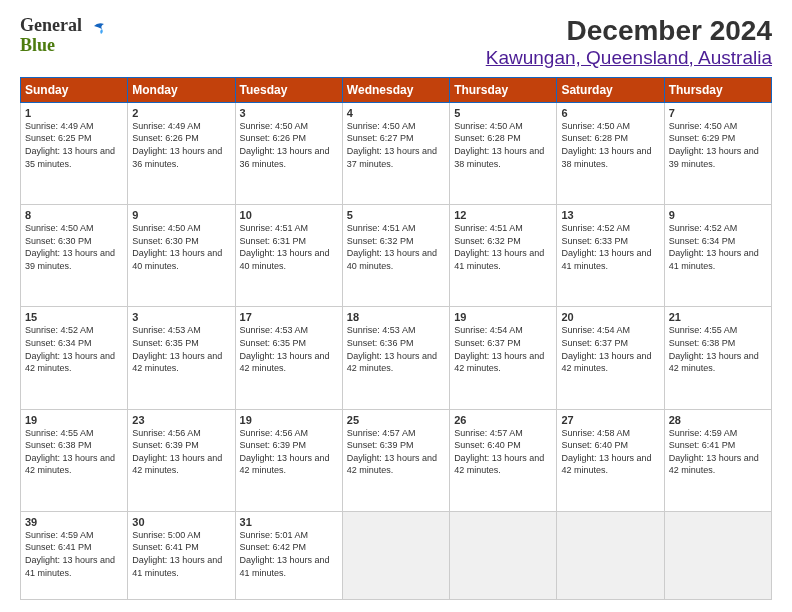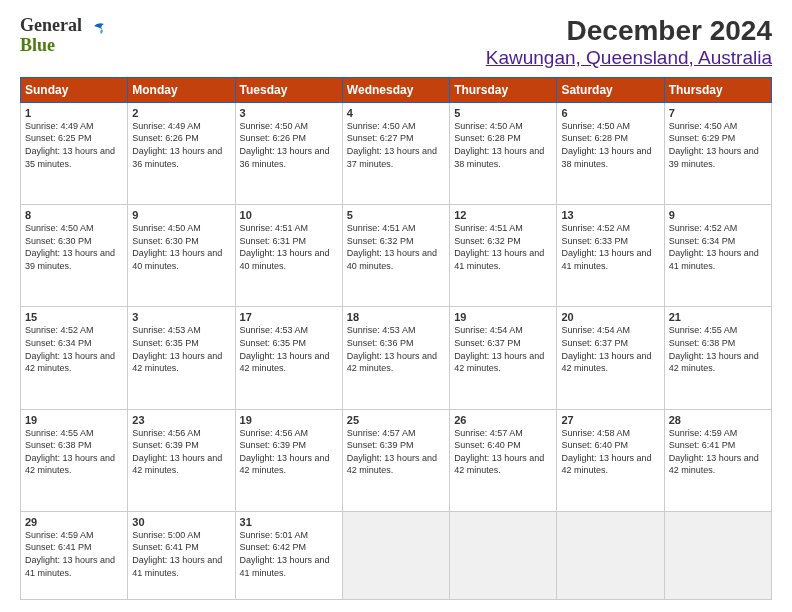--- a/index.html
+++ b/index.html
@@ -245,21 +245,21 @@
         <span class="day-number">27</span>
         <span class="day-info">Sunrise: 4:58 AM<br>Sunset: 6:40 PM<br>Daylight: 13 hours and 42 minutes.</span>
       </td>
           <td>
         <span class="day-number">28</span>
         <span class="day-info">Sunrise: 4:59 AM<br>Sunset: 6:41 PM<br>Daylight: 13 hours and 42 minutes.</span>
       </td>
         </tr>
         <tr>
           <td>
-        <span class="day-number">29</span>
+        <span class="day-number">39</span>
         <span class="day-info">Sunrise: 4:59 AM<br>Sunset: 6:41 PM<br>Daylight: 13 hours and 41 minutes.</span>
       </td>
           <td>
         <span class="day-number">30</span>
         <span class="day-info">Sunrise: 5:00 AM<br>Sunset: 6:41 PM<br>Daylight: 13 hours and 41 minutes.</span>
       </td>
           <td>
         <span class="day-number">31</span>
         <span class="day-info">Sunrise: 5:01 AM<br>Sunset: 6:42 PM<br>Daylight: 13 hours and 41 minutes.</span>
       </td>

